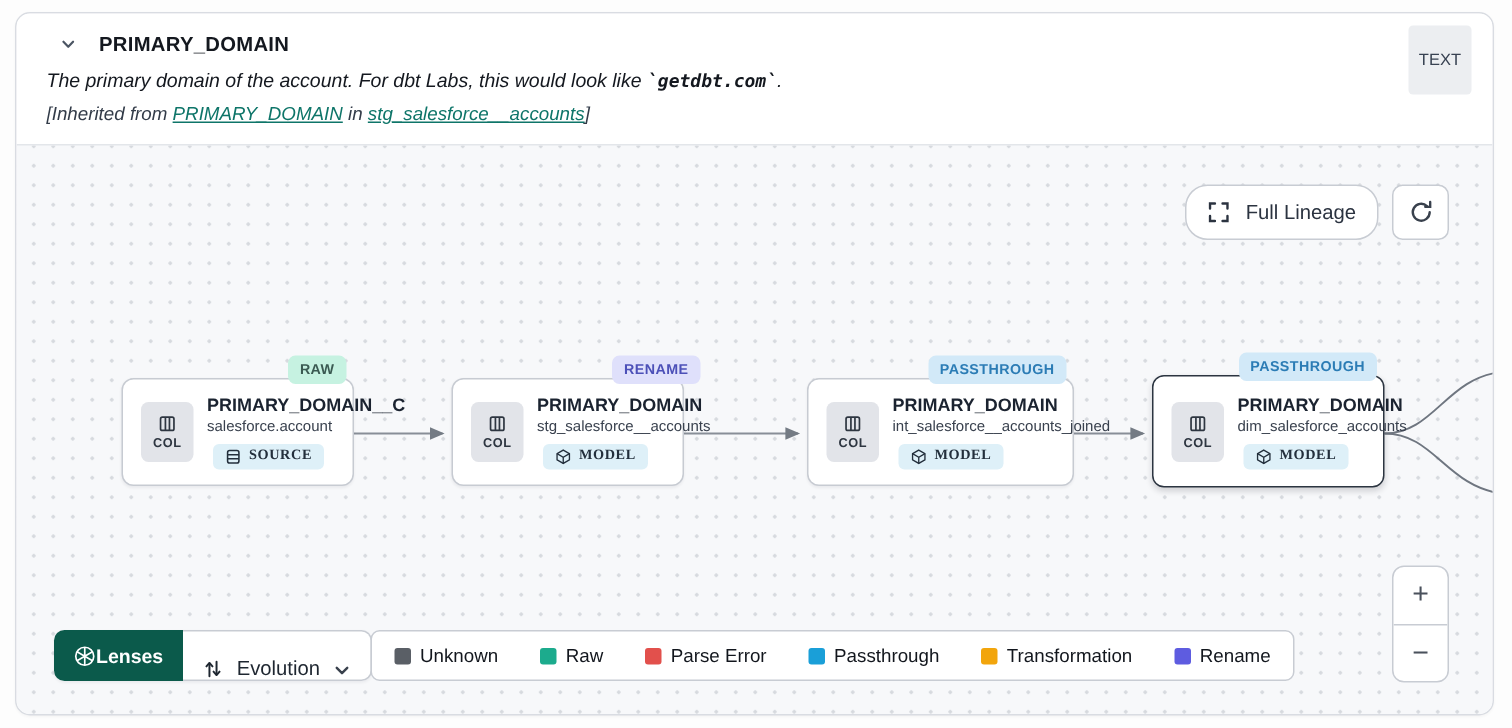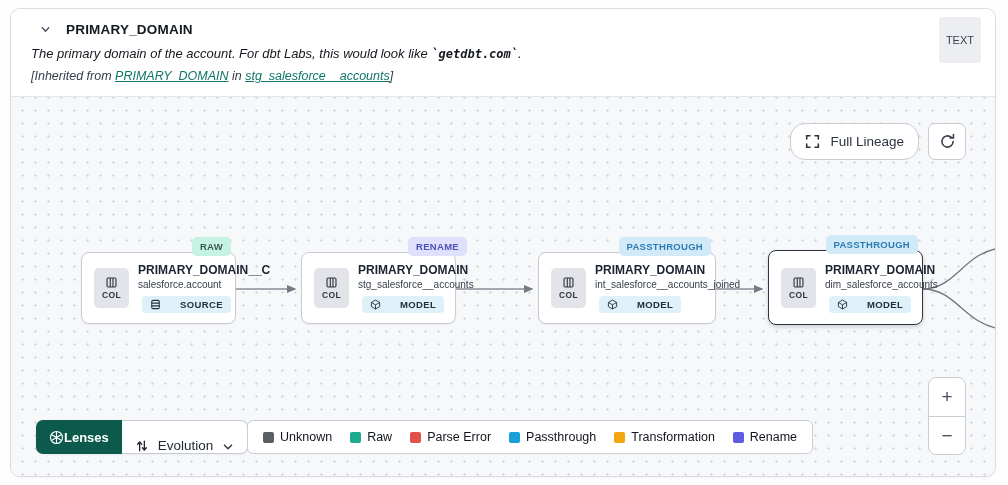--- a/index.html
+++ b/index.html
@@ -48,34 +48,34 @@
   .pill-raw { background:#c6f2e1; color:#3b5a52; }
   .pill-rename { background:#dfe0fb; color:#4c50b8; }
   .pill-passthrough { background:#d2e9f8; color:#2b7cb5; }
   .node-body { display:flex; align-items:center; height:100%; padding:0 8px 0 12px; gap:9px; }
   .col-box { background:#e2e4e9; border-radius:5px; min-width:35px; height:40px; display:flex;
              flex-direction:column; align-items:center; justify-content:center; gap:1px;
              color:#2e3641; font-size:8.5px; font-weight:bold; letter-spacing:.3px; }
   .node-text { display:flex; flex-direction:column; align-items:flex-start; }
   .node-title { font-size:12px; font-weight:bold; color:#1b2330; margin-bottom:2px; white-space:nowrap; }
   .node-sub { font-size:10px; color:#39414e; margin-bottom:6px; white-space:nowrap; }
-  .kind { display:inline-flex; align-items:flex-start; gap:19px; background:#def0f8; color:#232f3c;
-          font-size:9.5px; font-weight:bold; letter-spacing:.4px; padding:3px 8px; border-radius:4px; margin-left:4px; }
+  .kind { display:inline-flex; align-items:flex-start; gap:5px; background:#def0f8; color:#232f3c;
+          font-size:9.5px; font-weight:bold; letter-spacing:.4px; padding:3px 8px; border-radius:4px; margin-left:4px;font-family:Liberation Serif, serif; }
 
   
   .lens-ctl { position:absolute; left:25px; bottom:22px; height:34px; display:flex; border-radius:7px;
               box-shadow:0 1px 2px rgba(20,24,31,.05); }
   .lenses-seg { background:#0b5a4b; color:#fff; display:flex; align-items:center; gap:0;
                 padding:4px 13px; border-radius:7px 0 0 7px; font-size:13px; font-weight:bold; cursor:pointer; }
   .evo-seg { background:#fff; border:1px solid #c8ccd3; border-left:none; border-radius:0 7px 7px 0;
              display:flex; align-items:flex-end; gap:9px; padding:0 13px; font-size:13.5px; color:#1e2630; cursor:pointer; }
 
   .legend { position:absolute; left:236px; bottom:22px; height:34px; background:#fff;
             border:1px solid #c8ccd3; border-radius:6px; display:flex; align-items:center;
-            gap:18px; padding:0 15px; font-size:12.5px; color:#12161d; }
+            gap:28px; padding:0 15px; font-size:12.5px; color:#12161d; }
   .legend-item { display:flex; align-items:center; gap:6px; }
   .swatch { width:11px; height:11px; border-radius:2px; }
   svg { display:block; }
 </style>
 </head>
 <body>
 
 <div class="widget">
 
   <div class="header">

